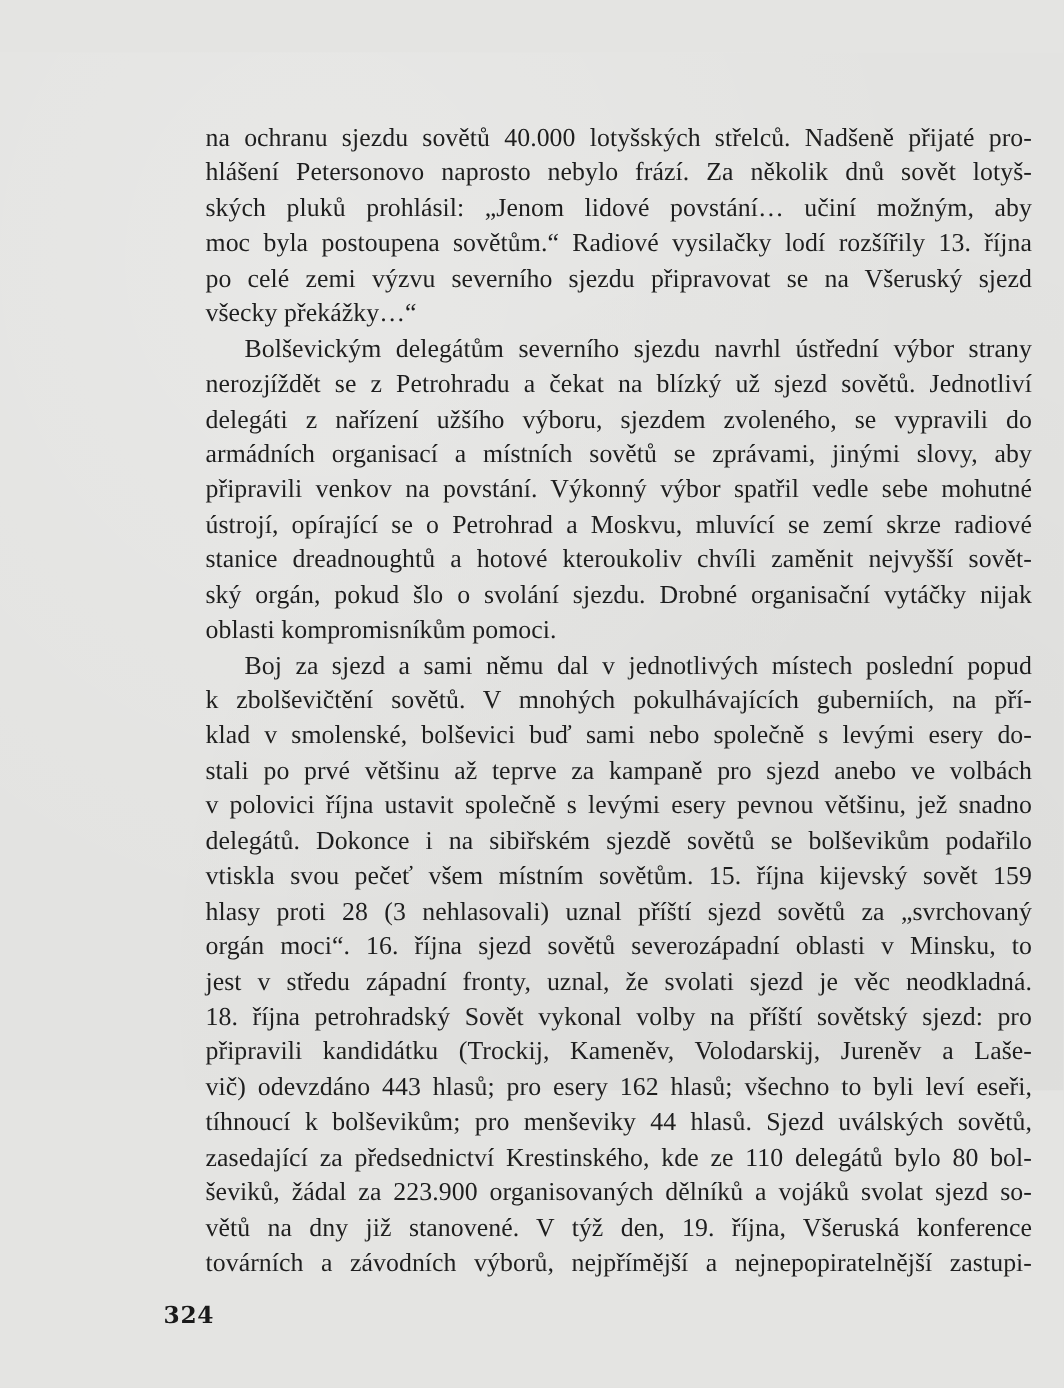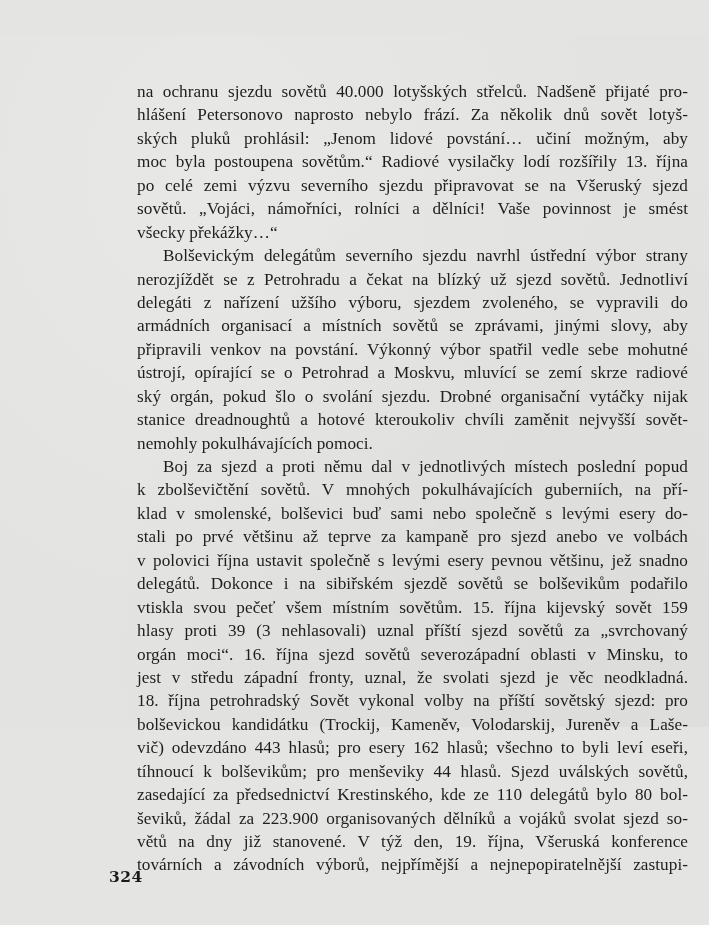--- a/index.html
+++ b/index.html
@@ -63,49 +63,48 @@
 
 <div class="page">
   <div class="text-block">
 
     <div>
       <span class="line">na ochranu sjezdu sovětů 40.000 lotyšských střelců. Nadšeně přijaté pro-</span>
       <span class="line">hlášení Petersonovo naprosto nebylo frází. Za několik dnů sovět lotyš-</span>
       <span class="line">ských pluků prohlásil: „Jenom lidové povstání… učiní možným, aby</span>
       <span class="line">moc byla postoupena sovětům.“ Radiové vysilačky lodí rozšířily 13. října</span>
       <span class="line">po celé zemi výzvu severního sjezdu připravovat se na Všeruský sjezd</span>
-      <span class="line">sovětů. „Vojáci, námořníci, rolníci a dělníci! Vaše povinnost je smést</span>
       <span class="line last">všecky překážky…“</span>
     </div>
 
     <div>
       <span class="line indent">Bolševickým delegátům severního sjezdu navrhl ústřední výbor strany</span>
       <span class="line">nerozjíždět se z Petrohradu a čekat na blízký už sjezd sovětů. Jednotliví</span>
       <span class="line">delegáti z nařízení užšího výboru, sjezdem zvoleného, se vypravili do</span>
       <span class="line">armádních organisací a místních sovětů se zprávami, jinými slovy, aby</span>
       <span class="line">připravili venkov na povstání. Výkonný výbor spatřil vedle sebe mohutné</span>
       <span class="line">ústrojí, opírající se o Petrohrad a Moskvu, mluvící se zemí skrze radiové</span>
+      <span class="line">stanice dreadnoughtů a hotové kteroukoliv chvíli zaměnit nejvyšší sovět-</span>
       <span class="line">ský orgán, pokud šlo o svolání sjezdu. Drobné organisační vytáčky nijak</span>
-      <span class="line">stanice dreadnoughtů a hotové kteroukoliv chvíli zaměnit nejvyšší sovět-</span>
-      <span class="line last">nemohly pokulhávajících pomoci.</span>
+      <span class="line last">oblasti kompromisníkům pomoci.</span>
     </div>
 
     <div>
-      <span class="line indent">Boj za sjezd a proti němu dal v jednotlivých místech poslední popud</span>
+      <span class="line indent">Boj za sjezd a sami němu dal v jednotlivých místech poslední popud</span>
       <span class="line">k zbolševičtění sovětů. V mnohých pokulhávajících guberniích, na pří-</span>
       <span class="line">klad v smolenské, bolševici buď sami nebo společně s levými esery do-</span>
       <span class="line">stali po prvé většinu až teprve za kampaně pro sjezd anebo ve volbách</span>
       <span class="line">v polovici října ustavit společně s levými esery pevnou většinu, jež snadno</span>
       <span class="line">delegátů. Dokonce i na sibiřském sjezdě sovětů se bolševikům podařilo</span>
       <span class="line">vtiskla svou pečeť všem místním sovětům. 15. října kijevský sovět 159</span>
-      <span class="line">hlasy proti 39 (3 nehlasovali) uznal příští sjezd sovětů za „svrchovaný</span>
+      <span class="line">hlasy proti 28 (3 nehlasovali) uznal příští sjezd sovětů za „svrchovaný</span>
       <span class="line">orgán moci“. 16. října sjezd sovětů severozápadní oblasti v Minsku, to</span>
       <span class="line">jest v středu západní fronty, uznal, že svolati sjezd je věc neodkladná.</span>
       <span class="line">18. října petrohradský Sovět vykonal volby na příští sovětský sjezd: pro</span>
-      <span class="line">bolševickou kandidátku (Trockij, Kameněv, Volodarskij, Jureněv a Laše-</span>
+      <span class="line">připravili kandidátku (Trockij, Kameněv, Volodarskij, Jureněv a Laše-</span>
       <span class="line">vič) odevzdáno 443 hlasů; pro esery 162 hlasů; všechno to byli leví eseři,</span>
       <span class="line">tíhnoucí k bolševikům; pro menševiky 44 hlasů. Sjezd uválských sovětů,</span>
       <span class="line">zasedající za předsednictví Krestinského, kde ze 110 delegátů bylo 80 bol-</span>
       <span class="line">ševiků, žádal za 223.900 organisovaných dělníků a vojáků svolat sjezd so-</span>
       <span class="line">větů na dny již stanovené. V týž den, 19. října, Všeruská konference</span>
       <span class="line">továrních a závodních výborů, nejpřímější a nejnepopiratelnější zastupi-</span>
     </div>
 
   </div>
 

